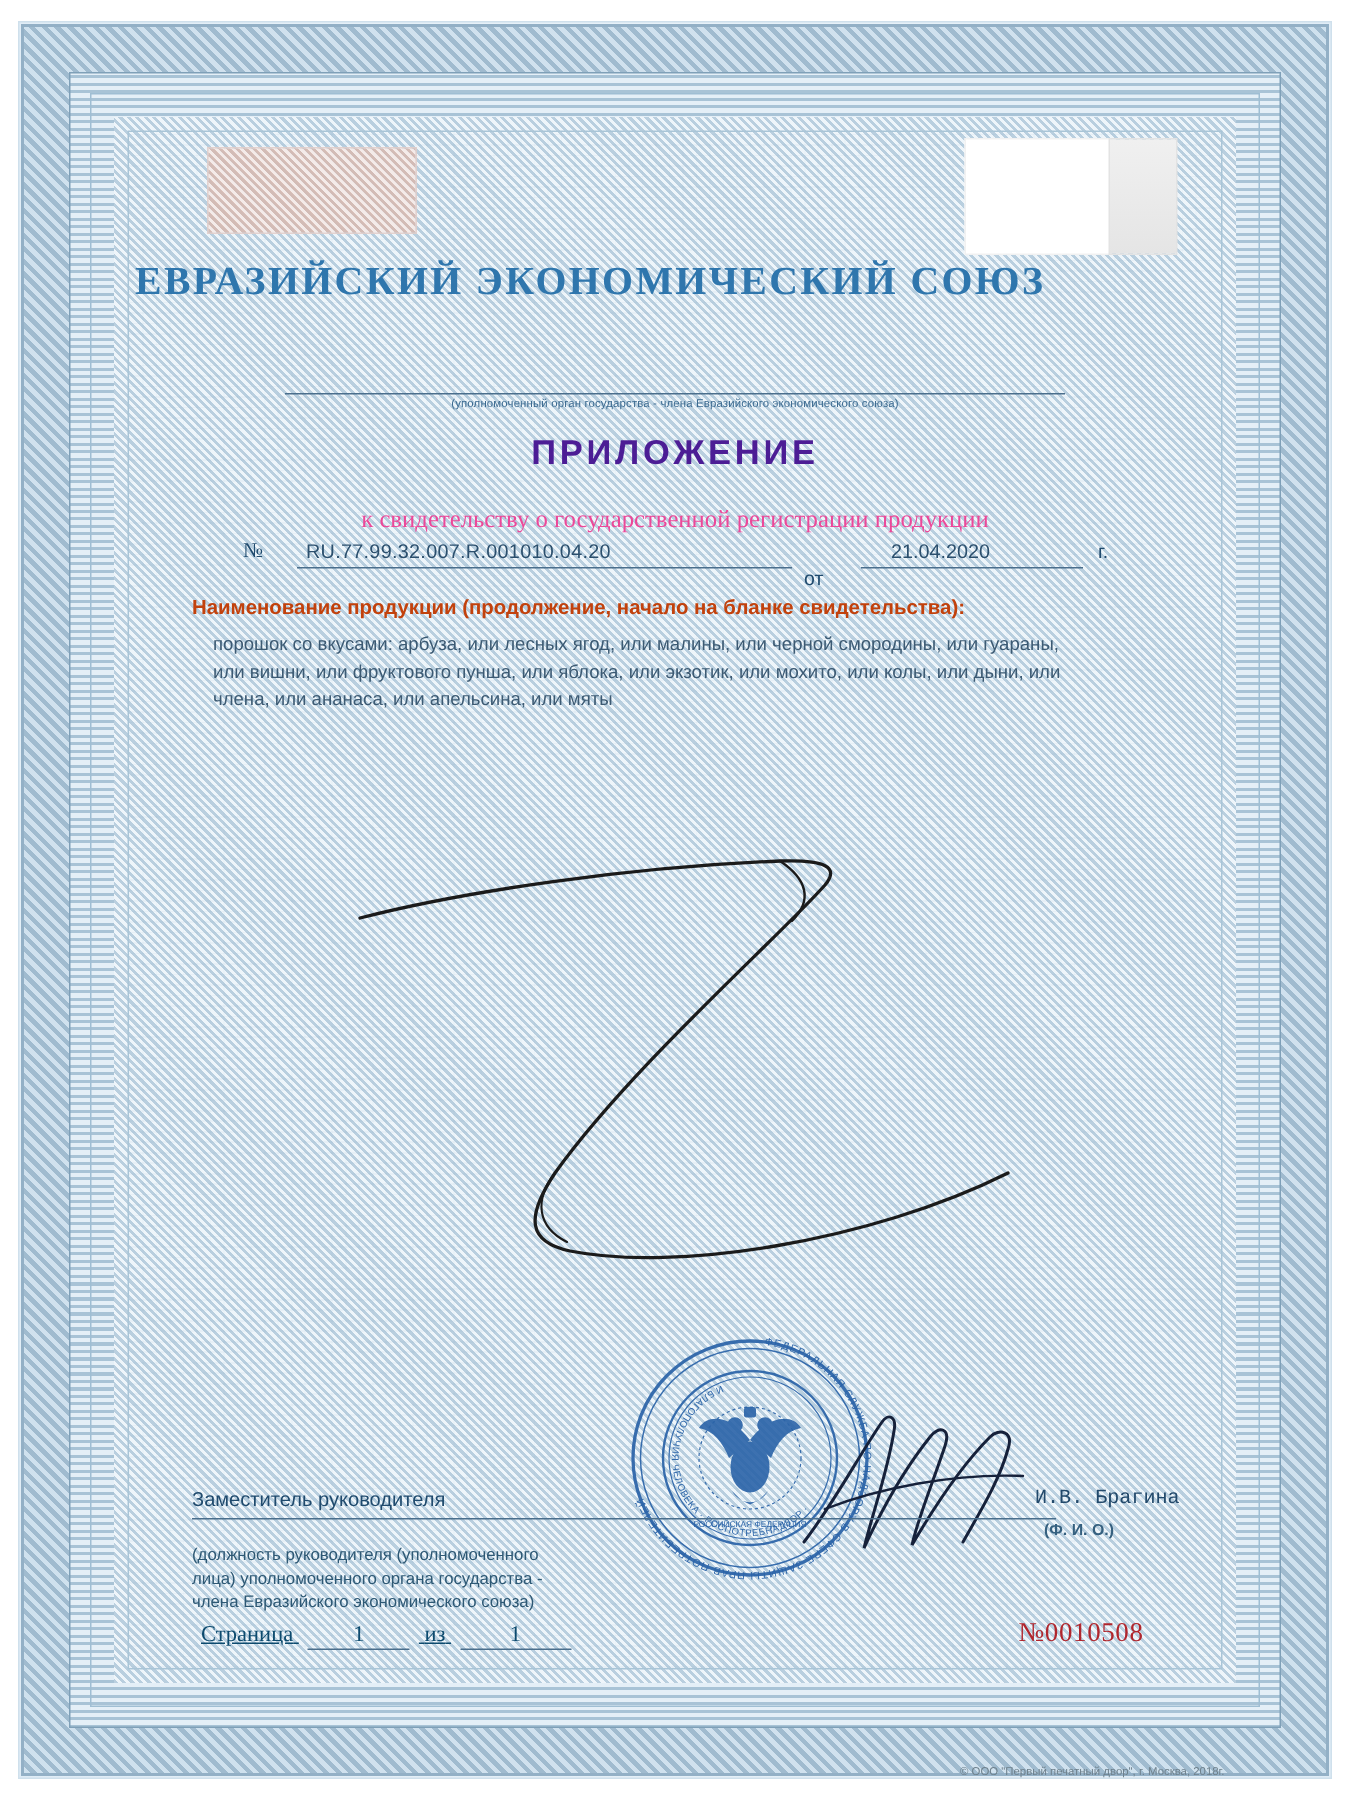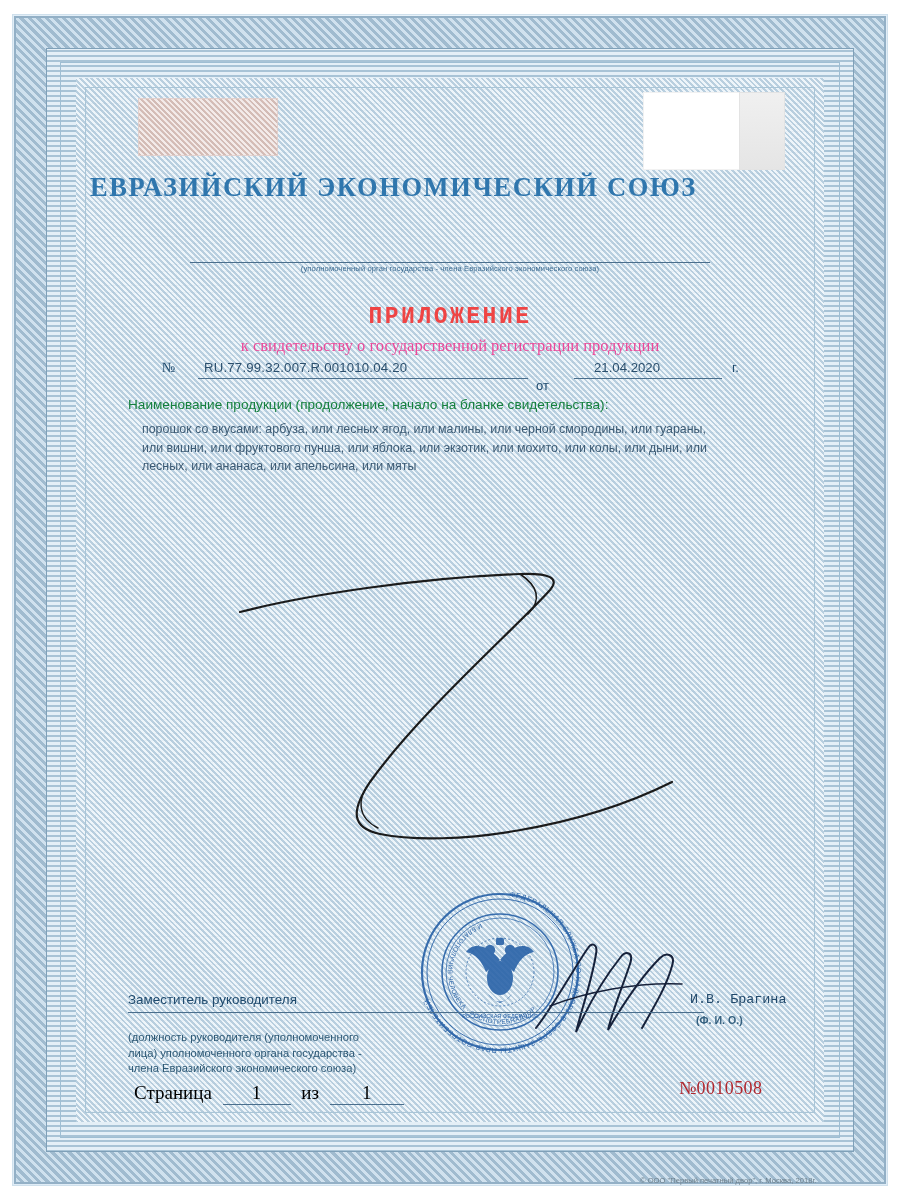--- a/index.html
+++ b/index.html
@@ -205,26 +205,25 @@
     color: #3b6a90;
     letter-spacing: .1px;
   }
 
   .prilozhenie {
     position: absolute;
     left: 0;
     top: 196px;
     width: 720px;
     text-align: center;
-    font-family: Liberation Mono, monospace;
+    font-family: Liberation Sans, sans-serif;
     font-weight: bold;
     font-size: 23px;
     letter-spacing: 2.5px;
-    color: #ef4444;
-    margin-top: 16px;
+    color: #4c1d95;
   }
 
   .subtitle {
     position: absolute;
     left: 0;
     top: 244px;
     width: 720px;
     text-align: center;
     font-family: "Liberation Serif", serif;
     font-size: 16.5px;
@@ -274,22 +273,22 @@
     position: absolute; left: 570px; top: 2px;
     font-size: 13px;
   }
 
   .prodname-head {
     position: absolute;
     left: 38px;
     top: 305px;
     width: 660px;
     font-size: 13.6px;
-    font-weight: normal;
-    color: #15803d;
+    font-weight: bold;
+    color: #c2410c;
   }
 
   .prodname-body {
     position: absolute;
     left: 52px;
     top: 328px;
     width: 640px;
     font-size: 12.4px;
     line-height: 18.5px;
     color: #3c5a73;
@@ -368,22 +367,23 @@
     width: 440px;
     font-size: 11.2px;
     line-height: 15.5px;
     color: #2d5874;
   }
   .pagerow {
     position: absolute;
     left: 44px;
     top: 110px;
     font-family: "Liberation Serif", serif;
-    font-size: 19px;
-    color: #000000;
+    font-size: 15px;
+    color: #0c4a6e;
+    text-decoration: underline;
   }
   .pagerow .pv {
     display: inline-block;
     width: 68px;
     text-align: center;
     border-bottom: 1px solid #4a6e8c;
     margin: 0 6px;
   }
   .pagerow .pv2 {
     display: inline-block;
@@ -444,21 +444,21 @@
       <span class="otlabel">от</span>
       <span class="dateval">21.04.2020</span>
       <div class="line-b"></div>
       <span class="glabel">г.</span>
     </div>
 
     <div class="prodname-head">Наименование продукции (продолжение, начало на бланке свидетельства):</div>
     <div class="prodname-body">
       <div>порошок со вкусами: арбуза, или лесных ягод, или малины, или черной смородины, или гуараны,</div>
       <div>или вишни, или фруктового пунша, или яблока, или экзотик, или мохито, или колы, или дыни, или</div>
-      <div>лесных, или ананаса, или апельсина, или мяты</div>
+      <div>члена, или ананаса, или апельсина, или мяты</div>
     </div>
 
     <svg class="scrawl" viewBox="0 0 470 430">
       <path d="M20 130 C 90 112, 200 96, 300 92 C 330 91, 340 96, 330 108
                C 300 142, 200 230, 150 300 C 130 330, 132 346, 160 352
                C 230 366, 360 346, 452 300" fill="none" stroke="#1b1b1b" stroke-width="2.2" stroke-linecap="round"></path>
       <path d="M300 92 C 318 104, 322 118, 308 132" fill="none" stroke="#1b1b1b" stroke-width="1.6" stroke-linecap="round"></path>
       <path d="M150 300 C 136 318, 138 336, 158 346" fill="none" stroke="#1b1b1b" stroke-width="1.4" stroke-linecap="round"></path>
     </svg>
 

